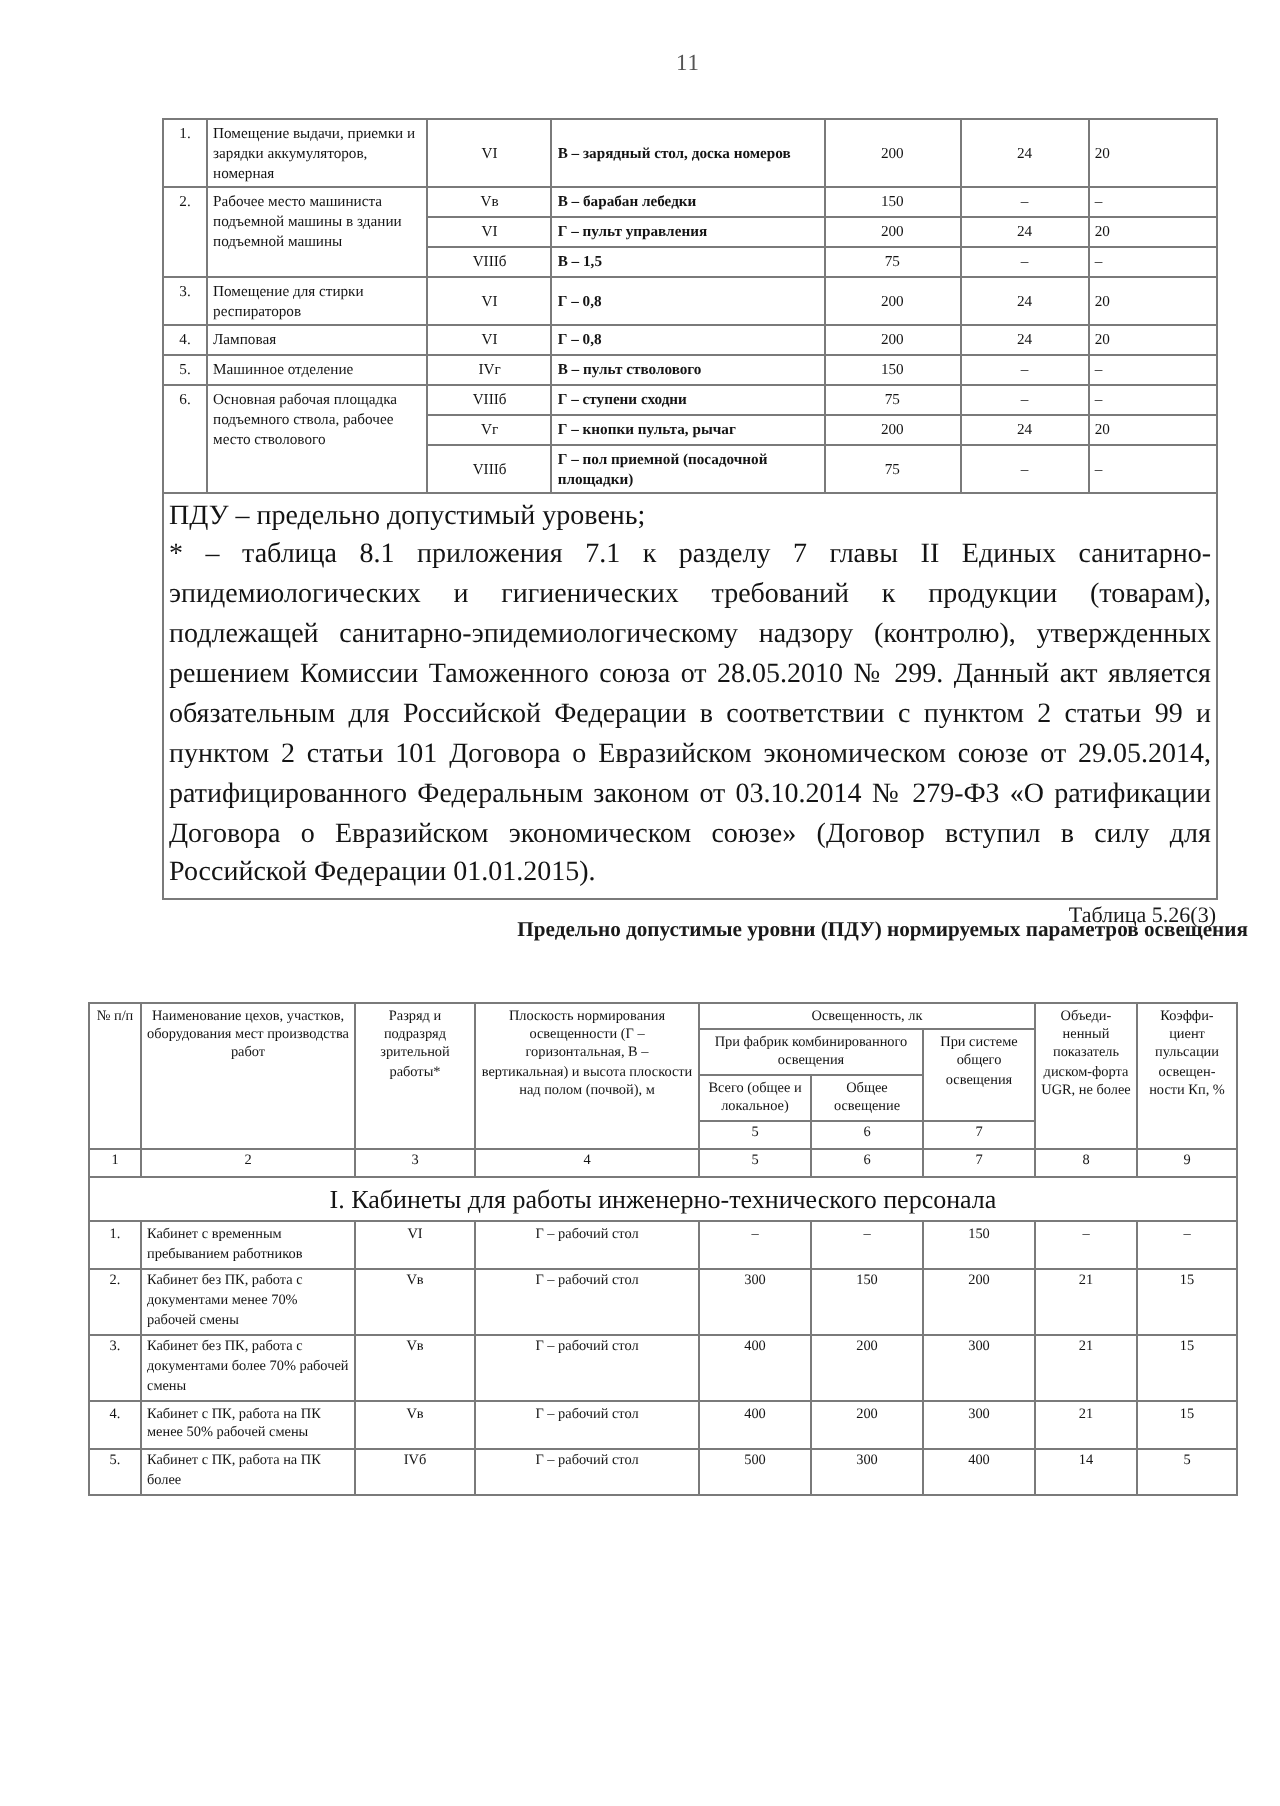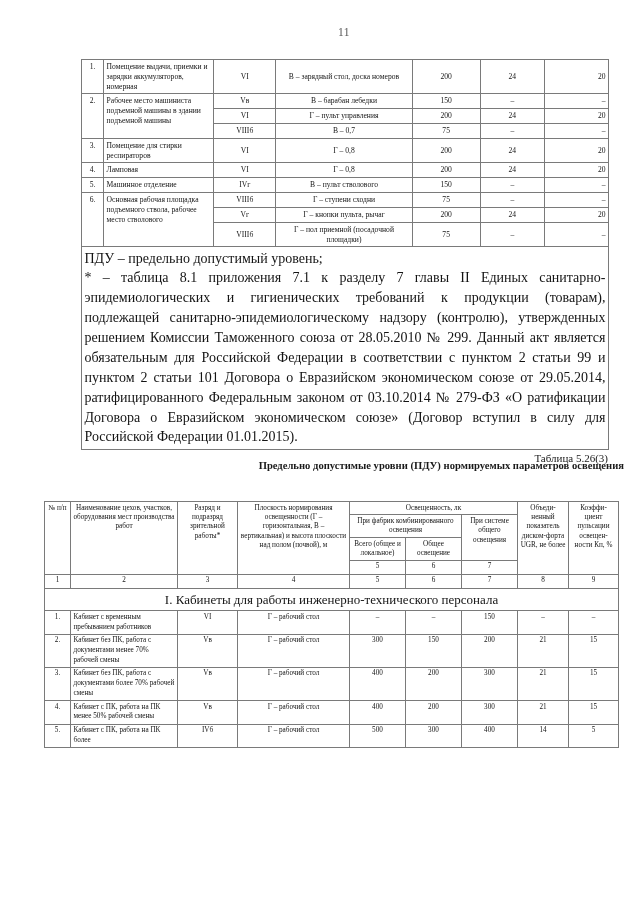--- a/index.html
+++ b/index.html
@@ -54,24 +54,24 @@
     position: absolute;
     left: 57px;
     top: 59px;
     width: 528px;
   }
   table.t1 { width: 528px; }
   table.t1 td { height: 11px; }
   .t1 .num   { width: 22px;  text-align: center; vertical-align: top; }
   .t1 .name  { width: 110px; text-align: left;   vertical-align: top; }
   .t1 .razr  { width: 62px;  text-align: center; vertical-align: middle;}
-  .t1 .plos  { width: 136px; text-align: center; vertical-align: middle;}
+  .t1 .plos  { width: 136px; vertical-align: middle; font-weight: bold;}
   .t1 .vsego { width: 68px;  text-align: center; vertical-align: middle;}
   .t1 .ugr   { width: 64px;  text-align: center; vertical-align: middle;}
-  .t1 .kp    { width: 64px;  text-align: right; vertical-align: middle;}
+  .t1 .kp    { width: 64px;  text-align: left; vertical-align: middle;}
 
   
   .t1-note td {
     text-align: justify;
     text-align-last: left;
     padding: 3px 5px 4px 5px;
     font-size: 14px;
     line-height: 1.42;
     vertical-align: top;
   }
@@ -177,21 +177,21 @@
         </tr>
         <tr>
           <td class="razr">VI</td>
           <td class="plos">Г – пульт управления</td>
           <td class="vsego">200</td>
           <td class="ugr">24</td>
           <td class="kp">20</td>
         </tr>
         <tr>
           <td class="razr">VIIIб</td>
-          <td class="plos">В – 0,7</td>
+          <td class="plos">В – 1,5</td>
           <td class="vsego">75</td>
           <td class="ugr">–</td>
           <td class="kp">–</td>
         </tr>
 
         <tr>
           <td class="num">3.</td>
           <td class="name">Помещение для стирки респираторов</td>
           <td class="razr">VI</td>
           <td class="plos">Г – 0,8</td>

